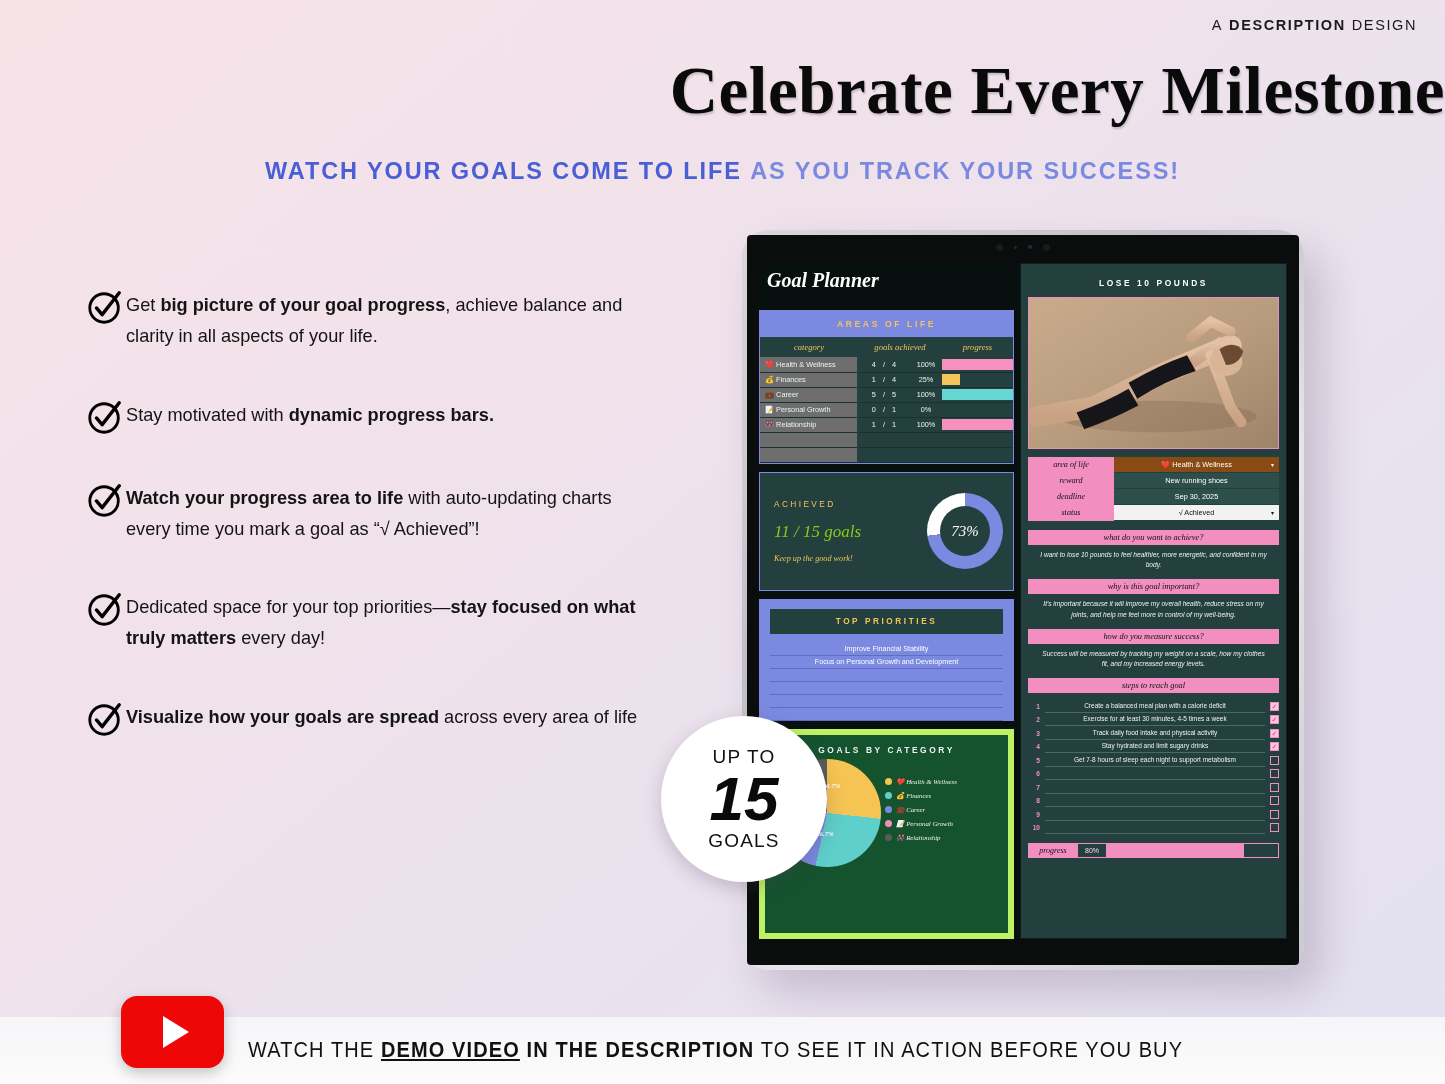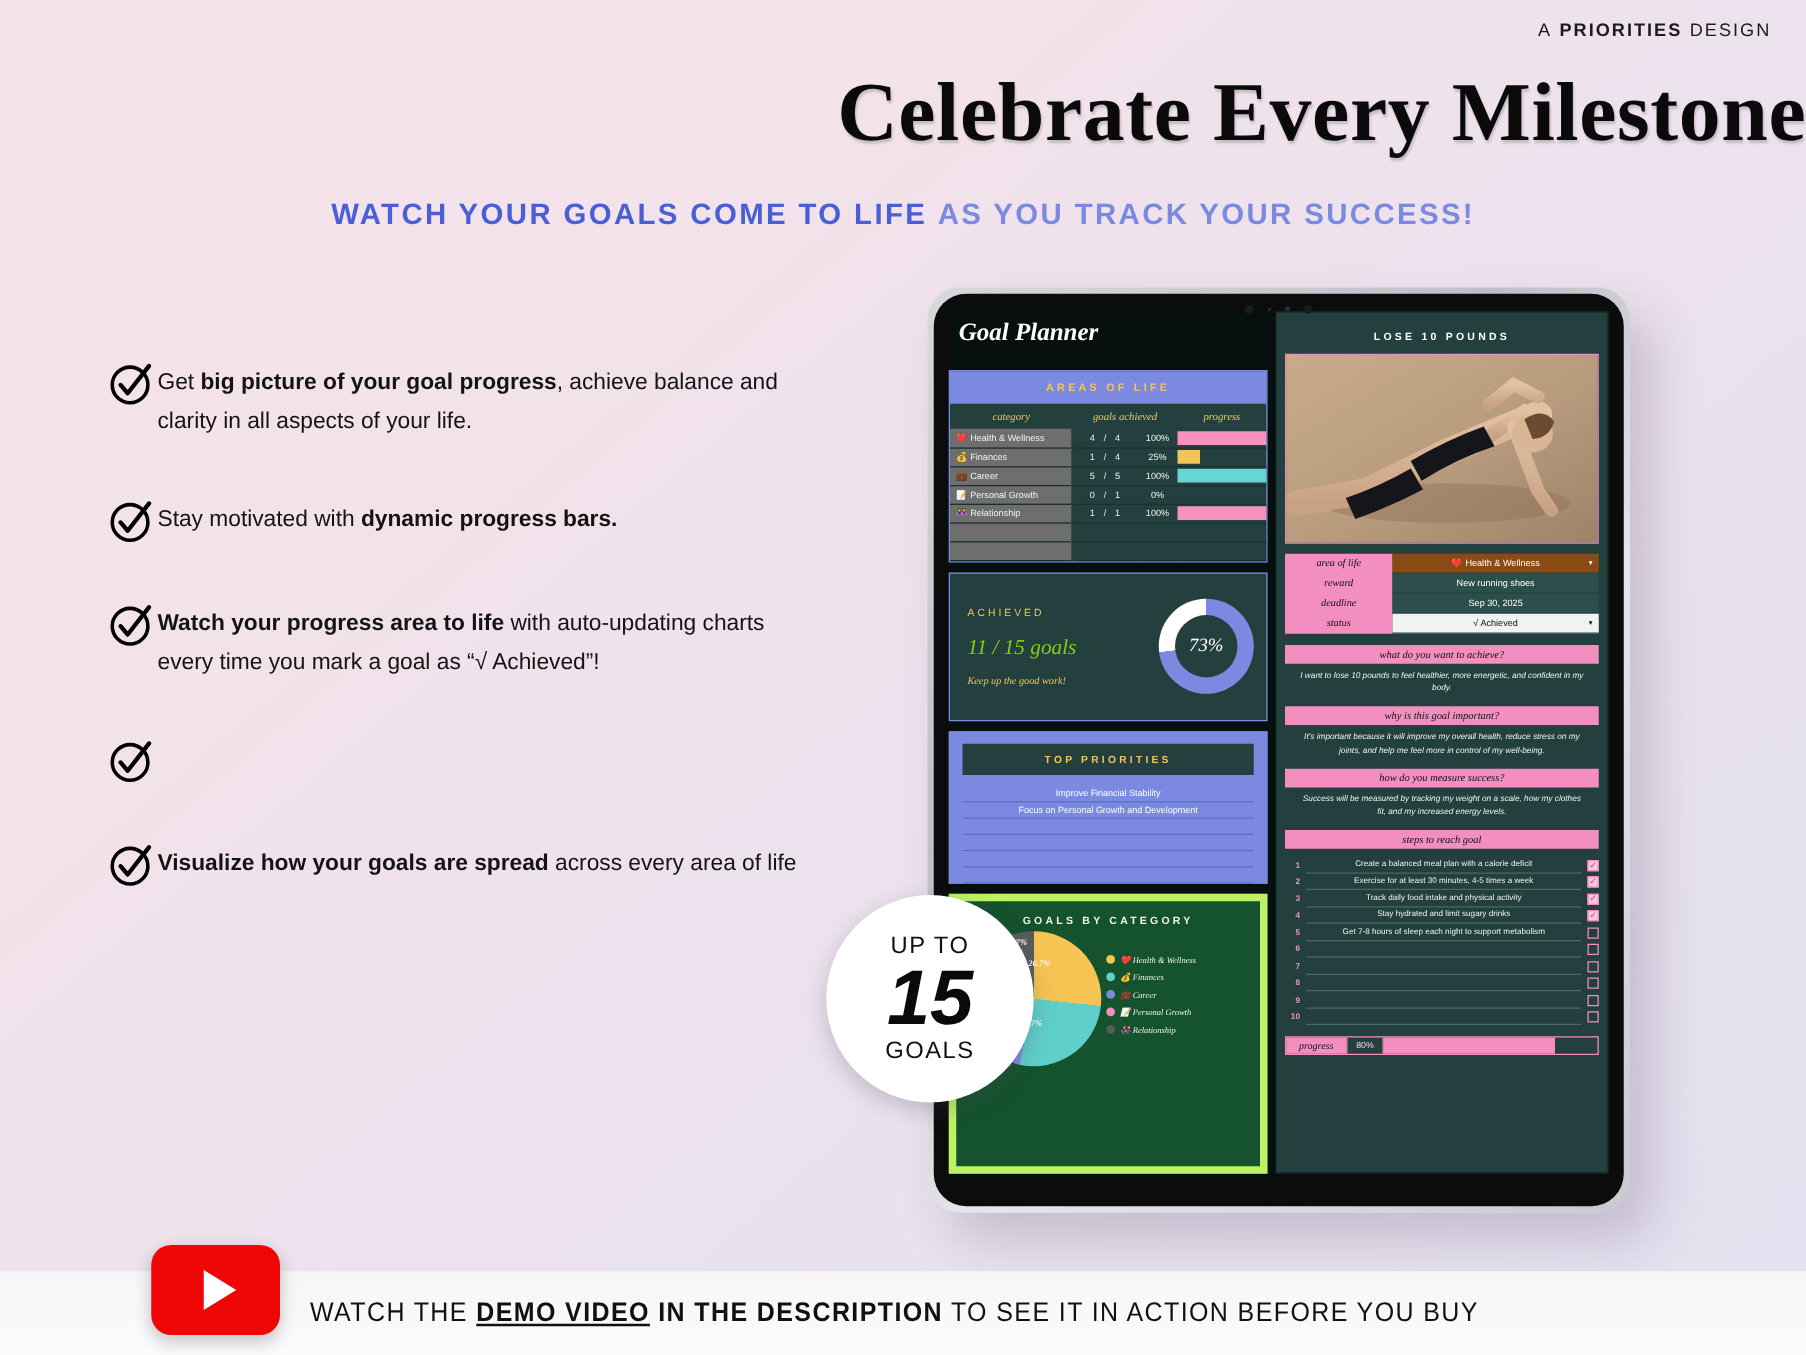--- a/index.html
+++ b/index.html
@@ -48,22 +48,22 @@
   
   .tablet {
     position: absolute; left: 742px; top: 230px;
     width: 562px; height: 740px;
     border-radius: 26px;
     background: linear-gradient(135deg,#d8d8dc 0%,#bfbfc6 35%,#e6e6ea 60%,#c9c9d0 100%);
     padding: 5px;
     box-shadow: 18px 22px 40px rgba(80,60,90,.22);
   }
   .tablet-inner {
-    width: 100%; height: 100%; border-radius: 26px;
-    background: #0b0c0c; padding: 14px 12px 26px 12px;
+    width: 100%; height: 100%; border-radius: 4px;
+    background: #0b0c0c; padding: 28px 12px 26px 12px;
     position: relative;
   }
   .cam { position: absolute; top: 7px; left: 0; right: 0; height: 10px; display:flex;
          justify-content:center; align-items:center; gap: 11px; }
   .cam i { display:block; width:7px; height:7px; border-radius:50%; background:#1b1b1e; }
   .cam i.s { width:3px; height:3px; background:#26262c; }
   .cam i.blue { background:#1b2f4d; width:4px; height:4px; }
 
   .screen {
     width: 100%; height: 100%;
@@ -211,21 +211,21 @@
     transform: scaleX(.93); transform-origin: left center;
   }
   .foot-txt b { font-weight:700; }
   .foot-txt u { font-weight:700; text-decoration: underline; text-underline-offset: 2px; }
 </style>
 </head>
 <body>
 
 <div class="brand">
   <span>A</span>
-  <span class="b-strong">PRIORITIES</span>
+  <span class="b-strong">DESCRIPTION</span>
   <span>DESIGN</span>
 </div>
 
 <h1 class="title">Celebrate Every Milestone</h1>
 
 <div class="subtitle">
   <span class="s1">WATCH YOUR GOALS COME TO LIFE</span>
   <span class="s2">AS YOU TRACK YOUR SUCCESS!</span>
 </div>
 
@@ -249,20 +249,21 @@
           <circle cx="19" cy="21" r="15" fill="none" stroke="#000" stroke-width="3"></circle>
           <path d="M11 21 l6 7 L35 5" fill="none" stroke="#000" stroke-width="3.6" stroke-linecap="round" stroke-linejoin="round"></path>
         </svg></span>
      <div class="btxt"><b>Watch your progress area to life</b> with auto-updating charts every time you mark a goal as “√ Achieved”!</div>
    </div>
     <div class="bullet">
      <span class="chk"><svg viewBox="0 0 40 40" width="38" height="38">
           <circle cx="19" cy="21" r="15" fill="none" stroke="#000" stroke-width="3"></circle>
           <path d="M11 21 l6 7 L35 5" fill="none" stroke="#000" stroke-width="3.6" stroke-linecap="round" stroke-linejoin="round"></path>
         </svg></span>
+     <div class="btxt">Dedicated space for your top priorities—<b>stay focused on what truly matters</b> every day!</div>
    </div>
     <div class="bullet">
      <span class="chk"><svg viewBox="0 0 40 40" width="38" height="38">
           <circle cx="19" cy="21" r="15" fill="none" stroke="#000" stroke-width="3"></circle>
           <path d="M11 21 l6 7 L35 5" fill="none" stroke="#000" stroke-width="3.6" stroke-linecap="round" stroke-linejoin="round"></path>
         </svg></span>
      <div class="btxt"><b>Visualize how your goals are spread</b> across every area of life</div>
    </div>
   </div>
 

